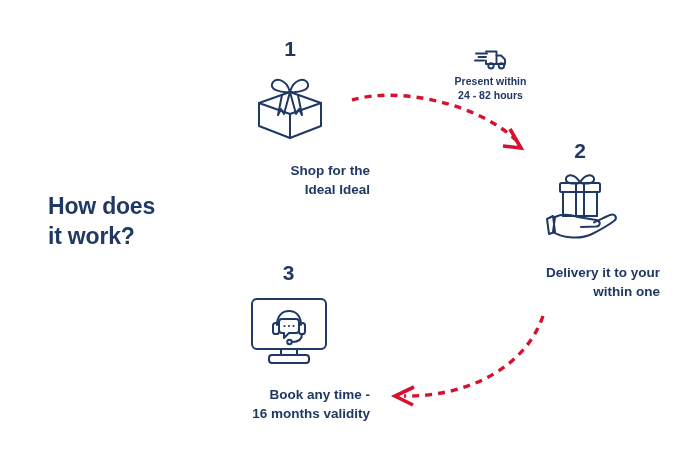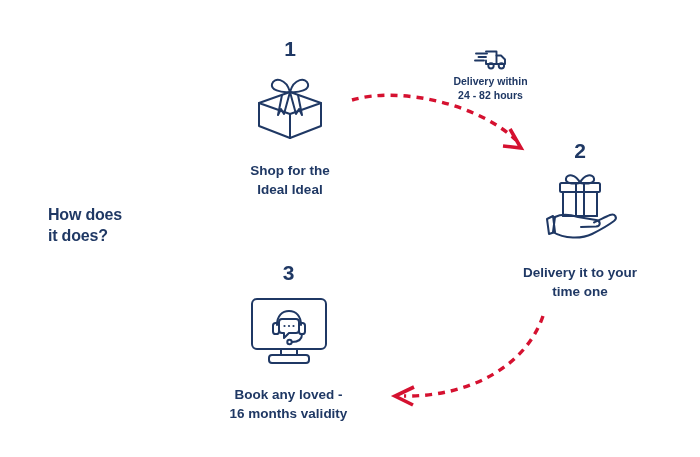--- a/index.html
+++ b/index.html
@@ -17,23 +17,23 @@
     position: relative;
     width: 700px;
     height: 457px;
     background: #ffffff;
   }
 
   
   .heading {
     position: absolute;
     left: 48px;
-    top: 204px;
+    top: 191px;
     width: 190px;
-    font-size: 16px;
+    font-size: 23px;
     line-height: 1.32;
     font-weight: bold;
     color: #1f3864;
     letter-spacing: -0.2px;
   }
   .heading .ln { display: block; }
 
   
   .step {
     position: absolute;
@@ -53,21 +53,21 @@
     justify-content: center;
     height: 84px;
   }
   .step-caption {
     margin-top: 12px;
     font-size: 13.5px;
     line-height: 1.42;
     font-weight: bold;
     color: #1f3864;
   }
-  .step-caption .ln { display: block; }
+  .step-caption .ln { display: block; text-align: right; }
 
   #step-1 { left: 210px; top: 38px;  width: 160px; }
   #step-2 { left: 500px; top: 140px; width: 160px; }
   #step-3 { left: 207px; top: 262px; width: 163px; }
 
   
   .delivery-note {
     position: absolute;
     left: 433px;
     top: 46px;
@@ -100,21 +100,21 @@
     pointer-events: none;
   }
 </style>
 </head>
 <body>
 
 <div id="infographic">
 
   <div class="heading">
     <span class="ln">How does</span>
-    <span class="ln">it does?</span>
+    <span class="ln">it work?</span>
   </div>
 
   <div class="step" id="step-1">
     <div class="step-num">1</div>
     <div class="step-icon">
       <svg width="80" height="78" viewBox="0 0 80 78" fill="none" stroke="#1f3864" stroke-width="2" stroke-linecap="round" stroke-linejoin="round">
 
         <path d="M40 24 C36 10 24 9 22 16 C20.5 21.5 30 25 40 24 Z"></path>
         <path d="M40 24 C44 10 56 9 58 16 C59.5 21.5 50 25 40 24 Z"></path>
 
@@ -153,21 +153,21 @@
         <path d="M50 14 L50 47"></path>
 
         <path d="M21 48 C27 45 36 45.5 44 48 L62 51 C67 52 67 57 62 57.5 L47 58"></path>
         <path d="M21 48 L19 63 C30 70 48 70 58 65 C66 61 76 55 80 52 C84 49 81 44 76 46 C71 48 64 52 60 53.5"></path>
 
         <path d="M13 50 L19 47 L21 63 L15 65 Z"></path>
       </svg>
     </div>
     <div class="step-caption">
       <span class="ln">Delivery it to your</span>
-      <span class="ln">time one</span>
+      <span class="ln">within one</span>
     </div>
   </div>
 
   <div class="step" id="step-3">
     <div class="step-num">3</div>
     <div class="step-icon">
       <svg width="90" height="72" viewBox="0 0 90 72" fill="none" stroke="#1f3864" stroke-width="2" stroke-linecap="round" stroke-linejoin="round">
 
         <rect x="8" y="4" width="74" height="50" rx="5"></rect>
 
@@ -185,42 +185,42 @@
         <circle cx="45.5" cy="47" r="2.2"></circle>
 
         <path d="M38 24 L52 24 C54 24 55 25 55 27 L55 35 C55 37 54 38 52 38 L45 38 L40 43 L40 38 L38 38 C36 38 35 37 35 35 L35 27 C35 25 36 24 38 24 Z"></path>
 
         <circle cx="40.5" cy="31" r="1.1" fill="#1f3864" stroke="none"></circle>
         <circle cx="45" cy="31" r="1.1" fill="#1f3864" stroke="none"></circle>
         <circle cx="49.5" cy="31" r="1.1" fill="#1f3864" stroke="none"></circle>
       </svg>
     </div>
     <div class="step-caption">
-      <span class="ln">Book any loved -</span>
+      <span class="ln">Book any time -</span>
       <span class="ln">16 months validity</span>
     </div>
   </div>
 
   <div class="delivery-note">
     <div class="delivery-icon">
       <svg width="34" height="24" viewBox="0 0 34 24" fill="none" stroke="#1f3864" stroke-width="1.9" stroke-linecap="round" stroke-linejoin="round">
 
         <path d="M2 5.5 L13 5.5"></path>
         <path d="M4.5 9 L12 9"></path>
         <path d="M1 12.5 L10 12.5"></path>
 
         <path d="M12 3.5 L22.5 3.5 L22.5 16 L12 16 L12 12.5"></path>
         <path d="M22.5 7.5 L27 7.5 L31 11.5 L31 16 L22.5 16"></path>
 
         <circle cx="17" cy="17.8" r="2.7"></circle>
         <circle cx="27.4" cy="17.8" r="2.7"></circle>
       </svg>
     </div>
     <div class="delivery-text">
-      <span class="ln">Delivery within</span>
+      <span class="ln">Present within</span>
       <span class="ln">24 - 82 hours</span>
     </div>
   </div>
 
   <svg class="arrow-layer" viewBox="0 0 700 457">
 
     <g>
       <path d="M352 100 C400 86 478 104 516 140" fill="none" stroke="#d51130" stroke-width="3.4" stroke-linecap="butt" stroke-dasharray="7 6"></path>
       <path d="M510 129 L521 148 L503 146" fill="none" stroke="#d51130" stroke-width="3.6" stroke-linecap="butt" stroke-linejoin="miter"></path>
     </g>

